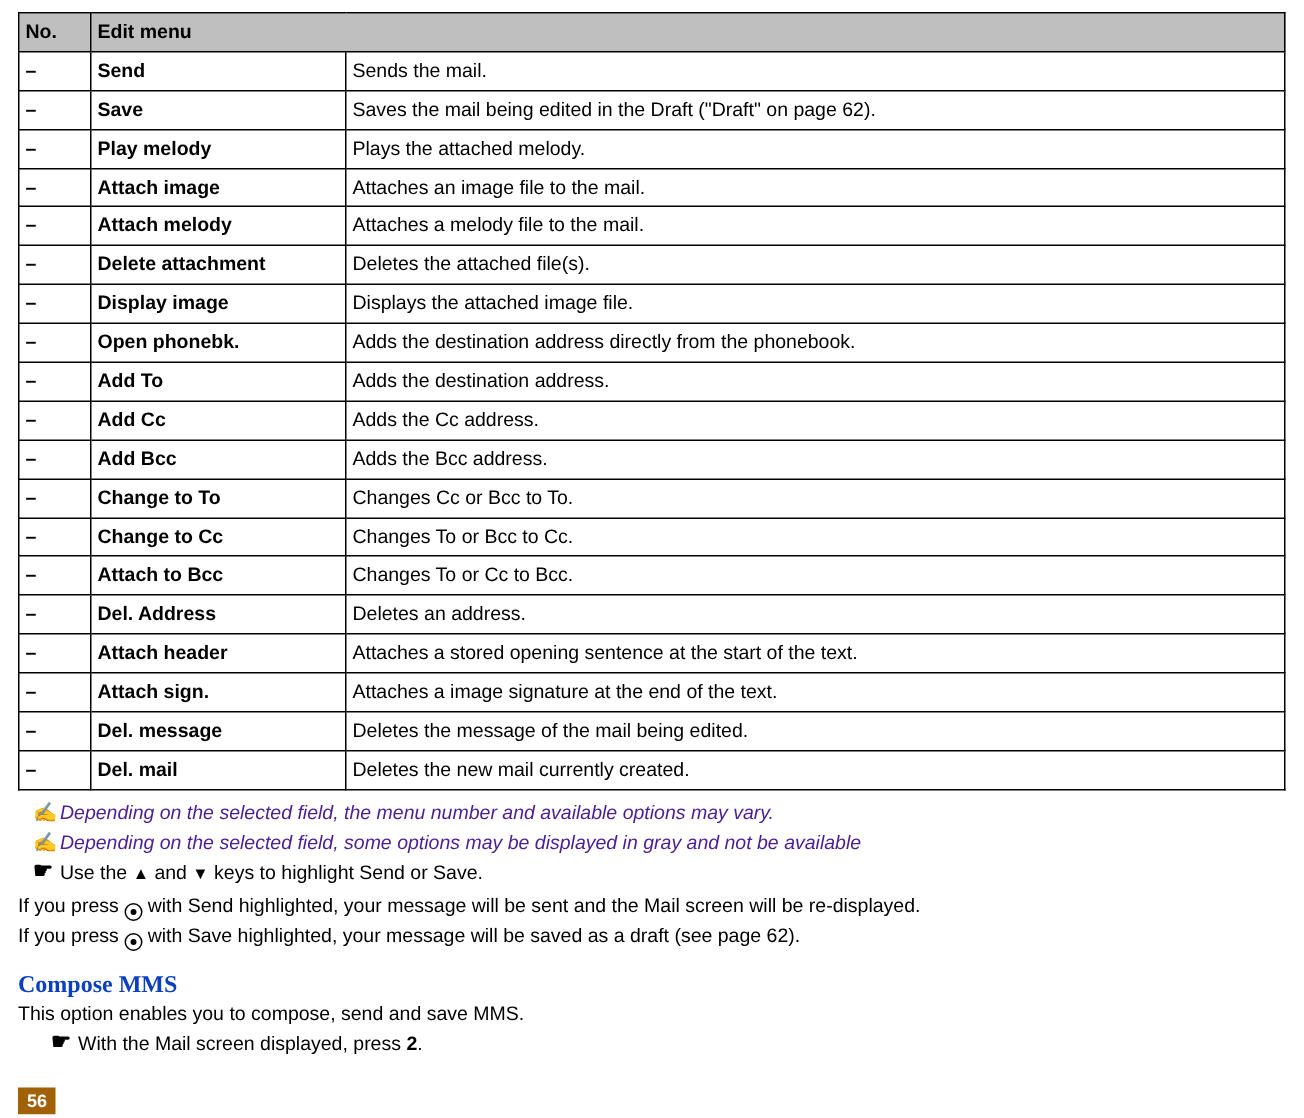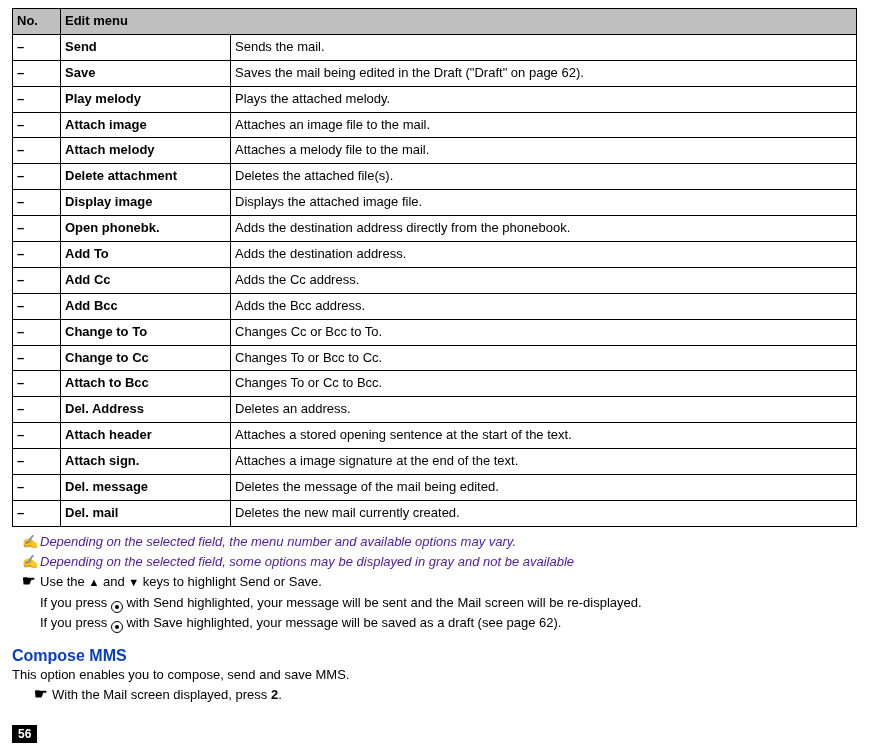--- a/index.html
+++ b/index.html
@@ -48,52 +48,53 @@
   .note-icon {
     width: 18px;
     flex: 0 0 18px;
     font-size: 13px;
     color: #1a8ac9;
     font-weight: bold;
   }
   .note-icon.hand { color: #000; font-size: 15px; line-height: 1; }
   .note-text { flex: 1; }
   .note-text.italic { font-style: italic; color: #4c1d95; }
-  .sub-lines { margin-left: 28px; line-height: 1.5; }
+  .sub-lines { line-height: 1.5; }
   .circle {
     display: inline-flex;
     width: 12px; height: 12px;
     border: 1px solid #000;
     border-radius: 50%;
     box-sizing: border-box;
     align-items: center;
     justify-content: center;
     vertical-align: -2px;
     background: #fff;
   }
   .circle::after {
     content: "";
     width: 4px; height: 4px; border-radius: 50%; background: #000;
   }
   h2.section {
     color: #0a3fbf;
     font-size: 16px;
     font-weight: bold;
     margin: 14px 0 2px 0;
+    font-family: Liberation Serif, serif;
   }
   p.body {
     margin: 2px 0 4px 0;
     font-size: 13px;
   }
   .footer {
     margin-top: 20px;
   }
   .page-num {
     display: inline-block;
-    background: #000000;
+    background: #a16207;
     color: #fff;
     font-weight: bold;
     font-size: 12px;
     padding: 2px 6px;
   }
   .tri { font-size: 11px; }
 </style>
 </head>
 <body>
 

